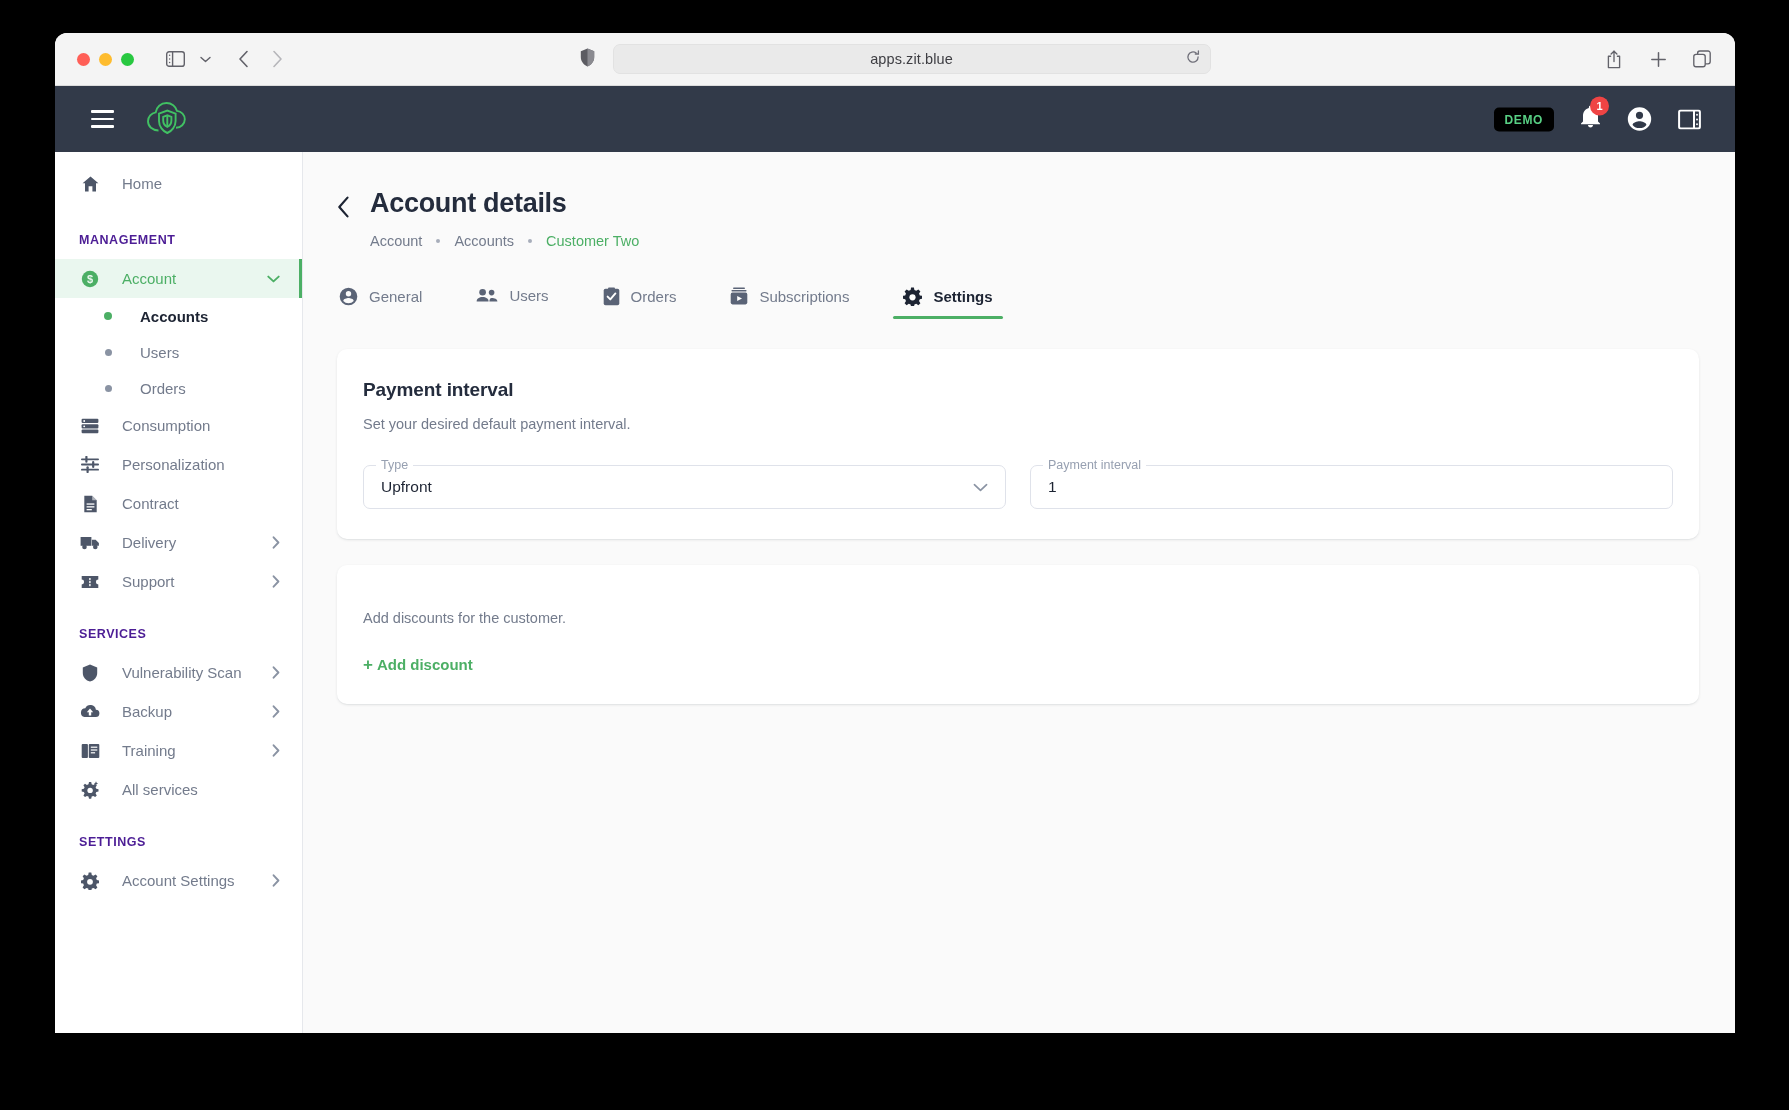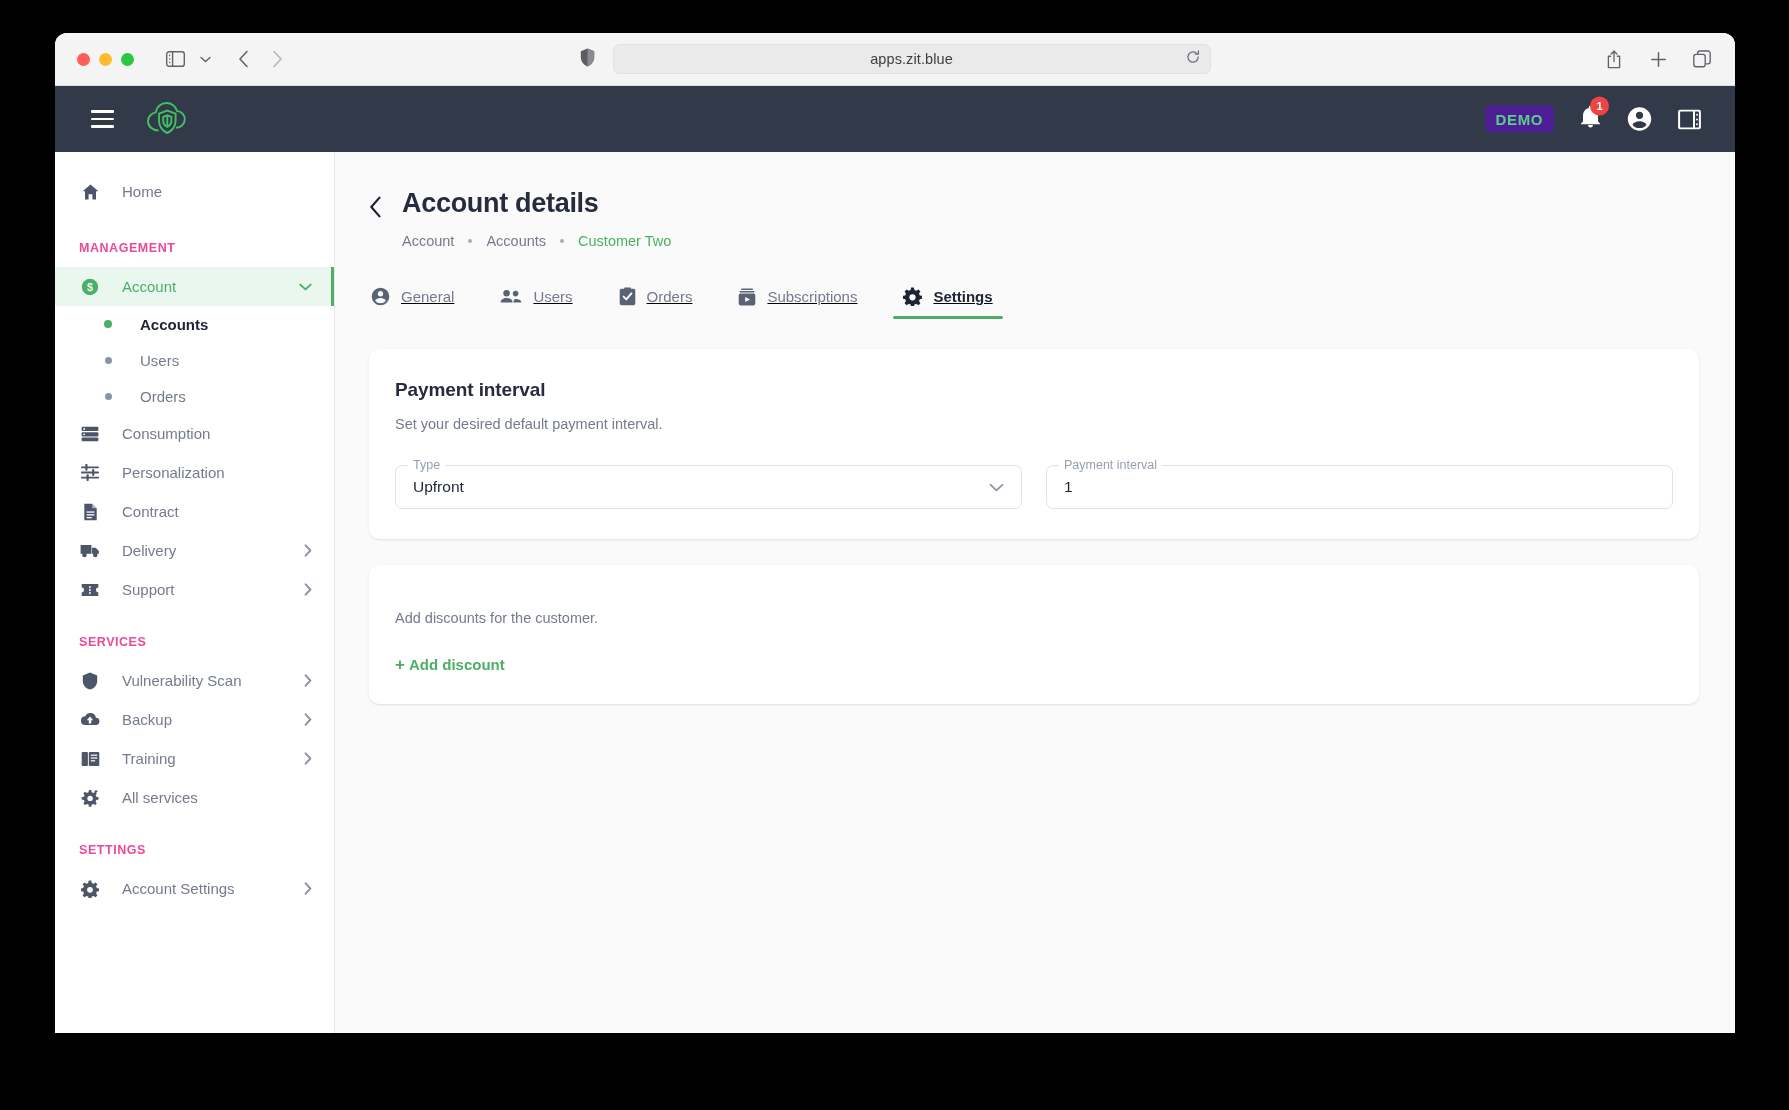--- a/index.html
+++ b/index.html
@@ -79,47 +79,47 @@
     position: relative;
   }
   .hamburger { display: flex; flex-direction: column; gap: 5px; padding: 8px; cursor: pointer; }
   .hamburger span { display: block; width: 23px; height: 2.6px; background: #ffffff; border-radius: 1px; }
   .logo { margin-left: 22px; display: flex; align-items: center; }
   .header-right {
     position: absolute; right: 34px; top: 50%; transform: translateY(-50%);
     display: flex; align-items: center; gap: 26px;
   }
   .demo-badge {
-    background: #4c1d95;
+    background: #000000;
     color: #58d084;
-    font-size: 15px; font-weight: bold;
+    font-size: 12px; font-weight: bold;
     letter-spacing: 0.6px;
     padding: 5px 11px;
     border-radius: 5px;
   }
   .bell-wrap { position: relative; display: flex; align-items: center; color: #ffffff; }
   .bell-badge {
     position: absolute; top: -9px; right: -8px;
     background: #ef4444; color: #ffffff;
     font-size: 11px; font-weight: bold;
     min-width: 19px; height: 19px; border-radius: 50%;
     display: flex; align-items: center; justify-content: center;
     line-height: 1;
   }
   .hdr-icon { color: #ffffff; display: flex; align-items: center; }
 
   
   .app-body { display: flex; height: calc(1000px - 53px - 66px); background: #fafafa; }
 
   
   .sidebar {
-    width: 280px;
+    width: 248px;
     background: #ffffff;
     border-right: 1px solid #e6e8ec;
-    padding-top: 20px;
+    padding-top: 12px;
     overflow: hidden;
     flex-shrink: 0;
   }
   .nav-item {
     display: flex; align-items: center;
     height: 39px;
     padding: 0 22px 0 24px;
     cursor: pointer;
     position: relative;
   }
@@ -143,21 +143,21 @@
     content: ""; position: absolute; right: 0; top: 0; bottom: 0;
     width: 3.5px; background: #4caf65;
   }
   .nav-item.active .nav-label { color: #4caf65; }
   .nav-item.active .nav-icon { color: #4caf65; }
   .nav-item.active .nav-chevron { color: #4caf65; }
 
   .nav-section {
     font-size: 12.5px; font-weight: bold;
     letter-spacing: 0.55px;
-    color: #ec4899;
+    color: #4c1d95;
     padding: 0 24px;
     margin: 26px 0 12px;
   }
   .nav-section.first { margin-top: 30px; }
 
   .sub-item {
     display: flex; align-items: center;
     height: 36px;
     padding: 0 22px 0 24px;
     cursor: pointer;
@@ -184,24 +184,23 @@
     font-size: 27px; font-weight: bold; color: #242c3d;
     letter-spacing: -0.3px;
   }
   .breadcrumb { display: flex; align-items: center; margin-top: 14px; gap: 14px; }
   .crumb { font-size: 14.5px; color: #737b8c; cursor: pointer; }
   .crumb.current { color: #4caf65; }
   .crumb-sep { width: 4px; height: 4px; border-radius: 50%; background: #a7adba; }
 
   
   .tabs {
-    display: flex; align-items: center;
+    display: flex; align-items: flex-start;
     margin: 28px 0 0 34px;
-    gap: 0;
-    text-decoration: underline;
+    gap: 8px;
   }
   .tab {
     display: flex; align-items: center; gap: 11px;
     padding: 10px 2px 13px;
     margin-right: 42px;
     cursor: pointer;
     position: relative;
     color: #737b8c;
     font-size: 15px;
   }

